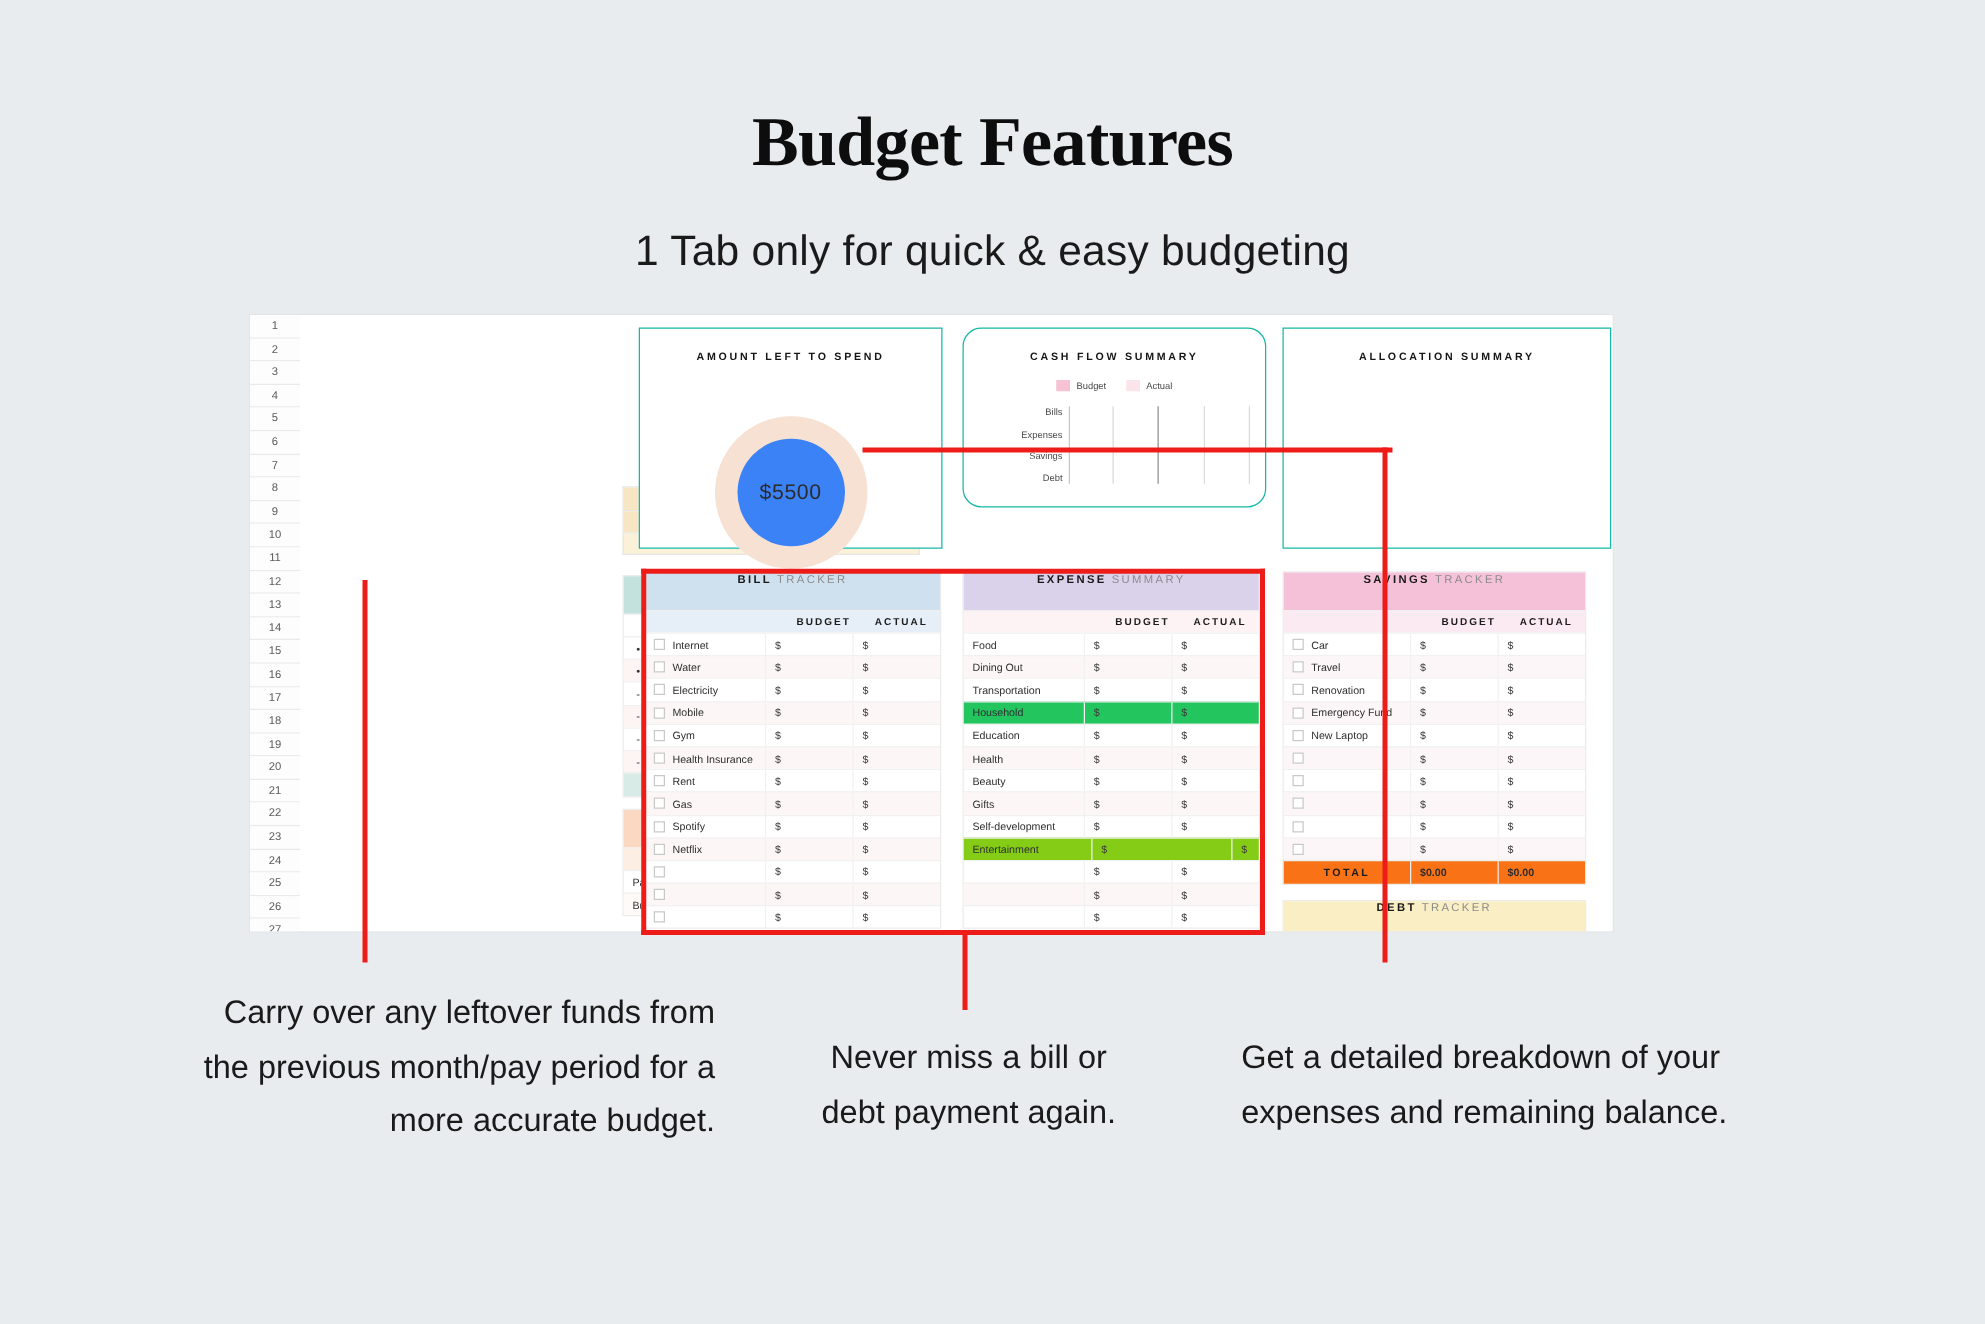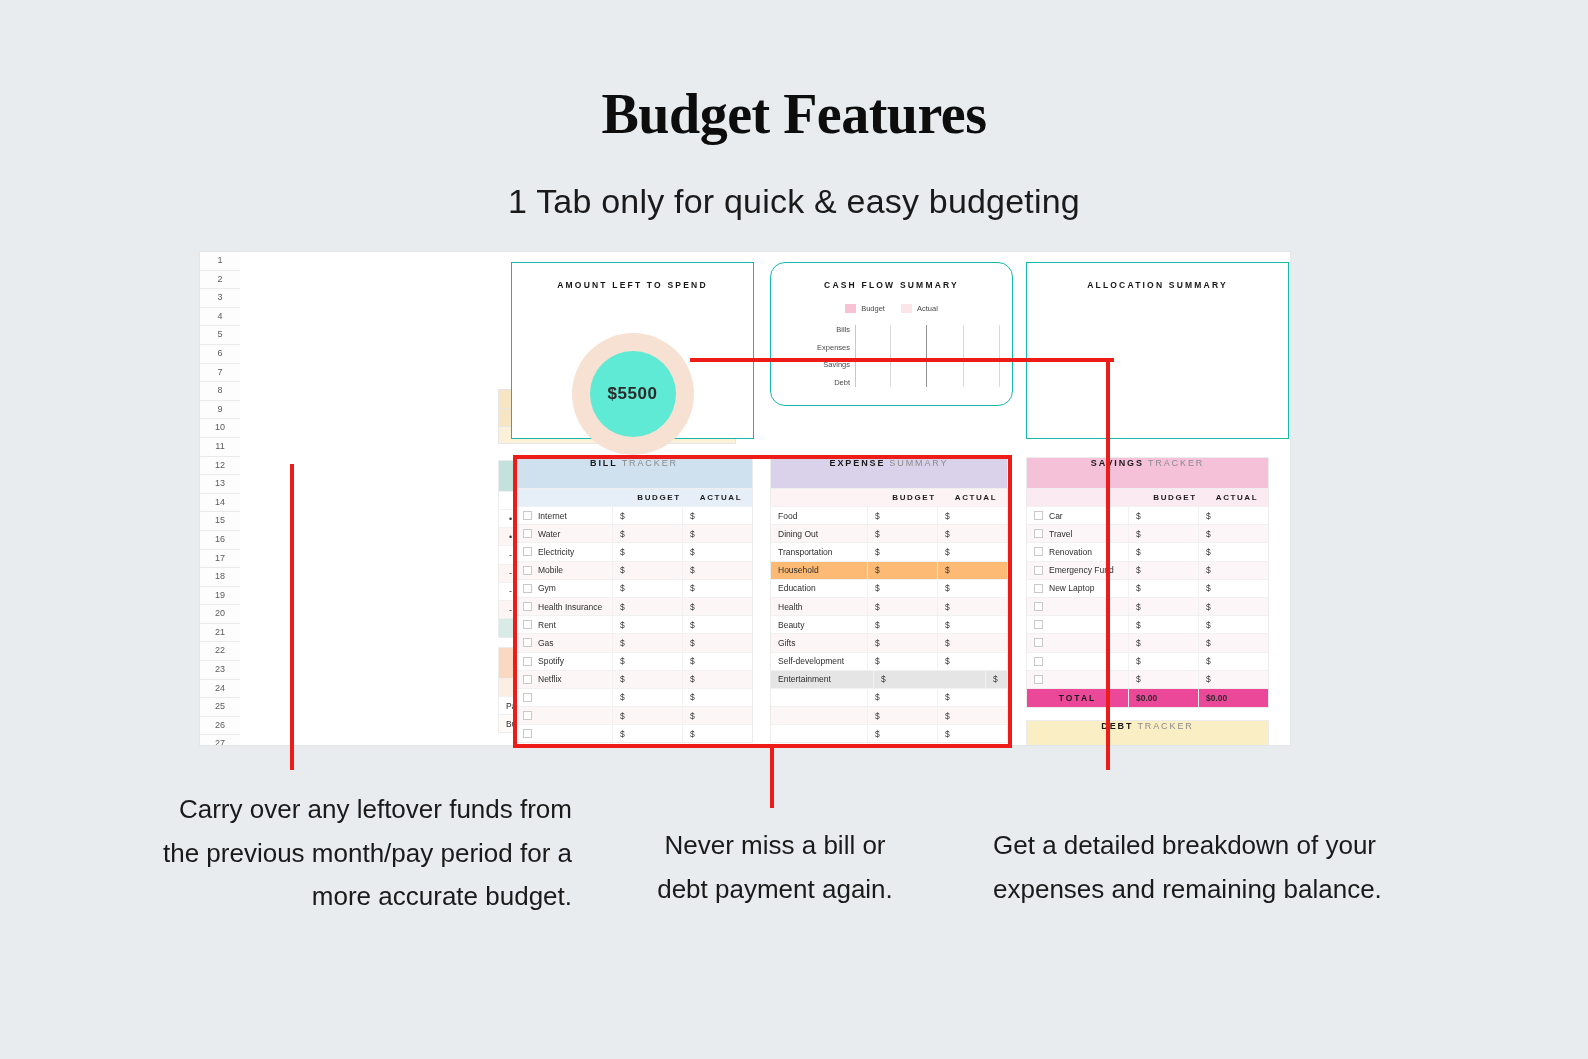--- a/index.html
+++ b/index.html
@@ -114,23 +114,23 @@
     text-align:center;font-size:8.5px;font-weight:700;letter-spacing:2.2px;
     color:#161616;margin-top:17px;
   }
   .donut{
     position:absolute;left:50%;top:70px;transform:translateX(-50%);
     width:122px;height:122px;border-radius:50%;
     background:#f7e1d3;
     display:flex;align-items:center;justify-content:center;
   }
   .donut .hole{
-    width:86px;height:86px;border-radius:50%;background:#5eead4;
+    width:86px;height:86px;border-radius:50%;background:#3b82f6;
     display:flex;align-items:center;justify-content:center;
-    font-size:17px;color:#2b2b2b;font-weight:700;letter-spacing:0.5px;
+    font-size:17px;color:#2b2b2b;font-weight:400;letter-spacing:0.5px;
   }
   
   .legend{display:flex;justify-content:center;gap:16px;margin-top:14px;}
   .legend .li{display:flex;align-items:center;gap:5px;font-size:7.5px;color:#4a4a4a;}
   .legend .sw{width:11px;height:9px;display:inline-block;}
   .chartbox{position:absolute;left:48px;right:10px;top:58px;bottom:14px;}
   .chart-cats{position:absolute;left:0;top:0;width:36px;height:100%;}
   .chart-cat{
     height:25%;display:flex;align-items:center;justify-content:flex-end;
     font-size:7.5px;color:#4a4a4a;padding-right:5px;box-sizing:border-box;
@@ -596,21 +596,21 @@
             <div class="c-name">
               <span>Transportation</span>
             </div>
             <div class="c-b">
               <span>$</span>
             </div>
             <div class="c-a">
               <span>$</span>
             </div>
           </div>
-          <div class="trow" style="background: #fdba74; text-align: center;">
+          <div class="trow" style="background: #22c55e; text-align: center;">
             <div class="c-name">
               <span>Household</span>
             </div>
             <div class="c-b">
               <span>$</span>
             </div>
             <div class="c-a">
               <span>$</span>
             </div>
           </div>
@@ -662,21 +662,21 @@
             <div class="c-name">
               <span>Self-development</span>
             </div>
             <div class="c-b">
               <span>$</span>
             </div>
             <div class="c-a">
               <span>$</span>
             </div>
           </div>
-          <div class="trow" style="background: #e5e5e5; gap: 42px;">
+          <div class="trow" style="background: #84cc16; gap: 42px;">
             <div class="c-name">
               <span>Entertainment</span>
             </div>
             <div class="c-b">
               <span>$</span>
             </div>
             <div class="c-a">
               <span>$</span>
             </div>
           </div>
@@ -841,21 +841,21 @@
               <span></span>
             </div>
             <div class="c-b">
               <span>$</span>
             </div>
             <div class="c-a">
               <span>$</span>
             </div>
           </div>
         </div>
-      <div class="totrow" style="background:#ec4899;">
+      <div class="totrow" style="background:#f97316;">
         <div class="c-name">TOTAL</div>
         <div class="c-b">
             <span>$</span>
             <span class="amt">0.00</span>
           </div>
         <div class="c-a">
             <span>$</span>
             <span class="amt">0.00</span>
           </div>
       </div>

